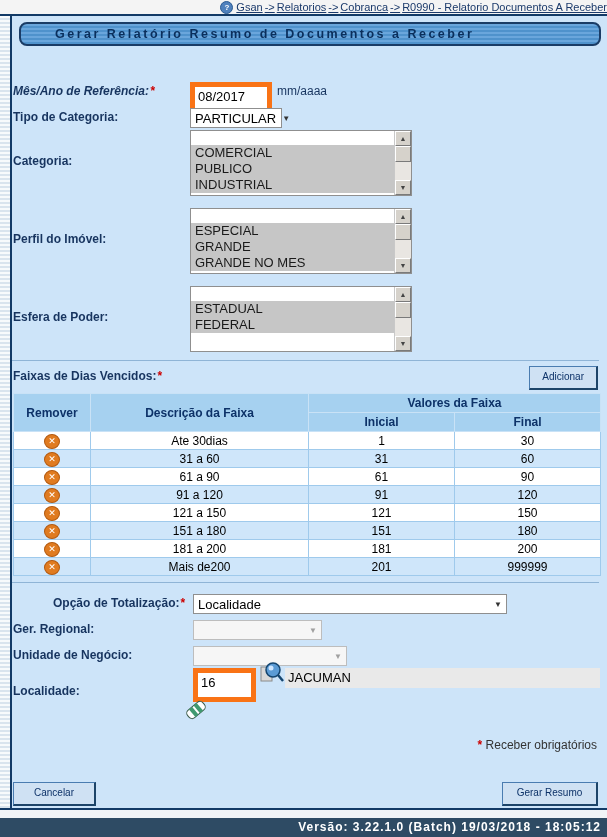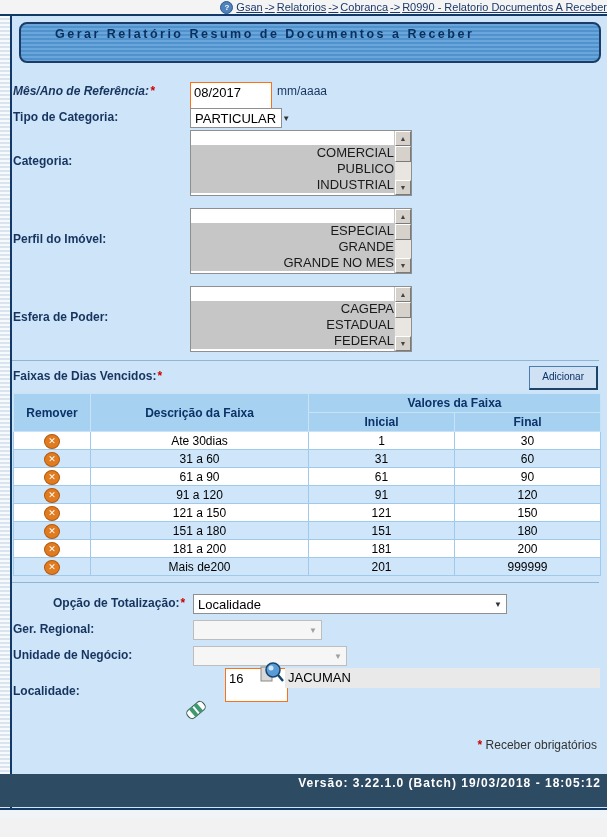--- a/index.html
+++ b/index.html
@@ -15,45 +15,45 @@
   .crumb{color:#1b3a6b;text-decoration:underline;cursor:pointer;}
   .crumb-sep{color:#1b3a6b;text-decoration:underline;margin:0 2px;}
 
   
   .frame{position:absolute;left:0;top:14px;width:607px;height:796px;background:#cde4f9;
     border-top:2px solid #123a66;border-bottom:2px solid #123a66;box-sizing:border-box;}
   .edge{position:absolute;left:0;top:0;width:10px;height:100%;
     background:repeating-linear-gradient(180deg,#f7fafc 0 2px,#d9e4ee 2px 4px);
     border-right:2px solid #123a66;}
 
-  .titlebar{position:absolute;left:19px;top:6px;right:6px;height:41px;border:2px solid #1a3c66;
+  .titlebar{position:absolute;left:19px;top:6px;right:6px;height:24px;border:2px solid #1a3c66;
     border-radius:8px;box-sizing:border-box;
     background:repeating-linear-gradient(180deg,#6aa6dc 0 2px,#4f92cc 2px 4px);
     color:#0a2f5c;font-weight:bold;font-size:12.5px;letter-spacing:2.5px;
     line-height:20px;padding-left:34px;overflow:hidden;}
 
   .intro{position:absolute;left:13px;top:50px;font-size:12px;color:#17345f;}
   .lbl{position:absolute;left:13px;font-size:12px;font-weight:bold;color:#17345f;white-space:nowrap;}
   .req{color:#cc0000;font-weight:bold;margin-left:1px;}
   .hint{position:absolute;font-size:12px;color:#17345f;}
 
-  .tbox{position:absolute;height:34px;border:1px solid #f97316;background:#fff;box-sizing:border-box;
+  .tbox{position:absolute;height:34px;border:5px solid #f97316;background:#fff;box-sizing:border-box;
     font-size:13px;color:#000;padding:2px 3px;}
   .sel{position:absolute;height:20px;border:1px solid #8f8f8f;background:#fff;box-sizing:border-box;
     font-size:13px;color:#000;padding:2px 4px;display:flex;align-items:center;
     justify-content:space-between;cursor:default;}
   .sel .arr{font-size:8px;color:#333;margin-left:6px;}
   .sel.disabled{background:#f6f6f6;border-color:#bdbdbd;color:#999;}
   .sel.disabled .arr{color:#a0a0a0;}
 
   
   .listbox{position:absolute;width:222px;height:66px;border:1px solid #8f8f8f;background:#fff;
     box-sizing:border-box;display:flex;}
   .lb-items{flex:1;overflow:hidden;}
-  .lb-opt{height:16px;line-height:16px;font-size:13px;color:#1a1a1a;padding-left:4px;white-space:nowrap;text-align:right;}
+  .lb-opt{height:16px;line-height:16px;font-size:13px;color:#1a1a1a;padding-left:4px;white-space:nowrap;}
   .lb-opt.first{height:14px;}
   .lb-opt.selopt{background:#c6c6c6;}
   .lb-scroll{width:17px;background:#e9e6e2;border-left:1px solid #c8c8c8;display:flex;
     flex-direction:column;box-sizing:border-box;}
   .lb-btn{height:15px;background:#d6d2cb;border:1px solid;border-color:#fff #7a7a7a #7a7a7a #fff;
     box-sizing:border-box;font-size:7px;color:#444;text-align:center;line-height:13px;cursor:pointer;}
   .lb-thumb{height:16px;background:#d6d2cb;border:1px solid;border-color:#fff #7a7a7a #7a7a7a #fff;
     box-sizing:border-box;}
   .lb-track{flex:1;}
 
@@ -76,21 +76,21 @@
     border:1px solid #b35a10;color:#fff;font-size:9px;font-weight:bold;line-height:13px;
     text-align:center;cursor:pointer;}
 
   .ro-field{position:absolute;background:#e9e9e9;height:20px;box-sizing:border-box;
     font-size:13px;color:#000;padding:2px 3px;line-height:16px;}
   .icon-btn{position:absolute;cursor:pointer;}
 
   .note{position:absolute;right:10px;font-size:12px;color:#333;}
 
   .gap{position:absolute;left:0;top:810px;width:607px;height:8px;background:#f1f4f7;}
-  .footer{position:absolute;left:0;top:774px;width:607px;height:33px;background:#2e4b64;
+  .footer{position:absolute;left:0;top:818px;width:607px;height:20px;background:#2e4b64;
     color:#fff;font-size:12px;font-weight:bold;letter-spacing:1px;line-height:19px;
     text-align:right;padding-right:6px;box-sizing:border-box;}
 </style>
 </head>
 <body>
 
 <div id="screen">
 
   <div class="topstrip">
     <span class="help-icon">?</span>
@@ -148,21 +148,20 @@
         <div class="lb-thumb"></div>
         <div class="lb-track"></div>
         <div class="lb-btn">▼</div>
       </div>
     </div>
 
     <div class="lbl" style="top:294px;">Esfera de Poder:</div>
     <div class="listbox" style="left:190px;top:270px;">
       <div class="lb-items">
         <div class="lb-opt first"></div>
-        <div class="lb-opt selopt">CAGEPA</div>
         <div class="lb-opt selopt">ESTADUAL</div>
         <div class="lb-opt selopt">FEDERAL</div>
       </div>
       <div class="lb-scroll">
         <div class="lb-btn">▲</div>
         <div class="lb-thumb"></div>
         <div class="lb-track"></div>
         <div class="lb-btn">▼</div>
       </div>
     </div>
@@ -254,21 +253,21 @@
       <span class="arr">▼</span>
     </div>
 
     <div class="lbl" style="top:632px;">Unidade de Negócio:</div>
     <div class="sel disabled" style="left:193px;top:630px;width:154px;">
       <span></span>
       <span class="arr">▼</span>
     </div>
 
     <div class="lbl" style="top:668px;">Localidade:</div>
-    <div class="tbox" style="left:193px;top:652px;width:63px;margin-left:32px;">16</div>
+    <div class="tbox" style="left:193px;top:652px;width:63px;">16</div>
     <span class="icon-btn" style="left:258px;top:644px;">
       <svg width="28" height="28" viewBox="0 0 28 28">
         <rect x="3" y="7" width="11" height="14" fill="#d9d9d9" stroke="#8a8a8a" stroke-width="1"></rect>
         <circle cx="15" cy="10" r="7" fill="#5b9bd5" stroke="#15456f" stroke-width="1.5"></circle>
         <circle cx="13" cy="8" r="2.5" fill="#cfe6ff"></circle>
         <line x1="20" y1="15" x2="25" y2="21" stroke="#15456f" stroke-width="2.5"></line>
       </svg>
     </span>
     <div class="ro-field" style="left:285px;top:652px;right:7px;">JACUMAN</div>
     <span class="icon-btn" style="left:182px;top:680px;">

